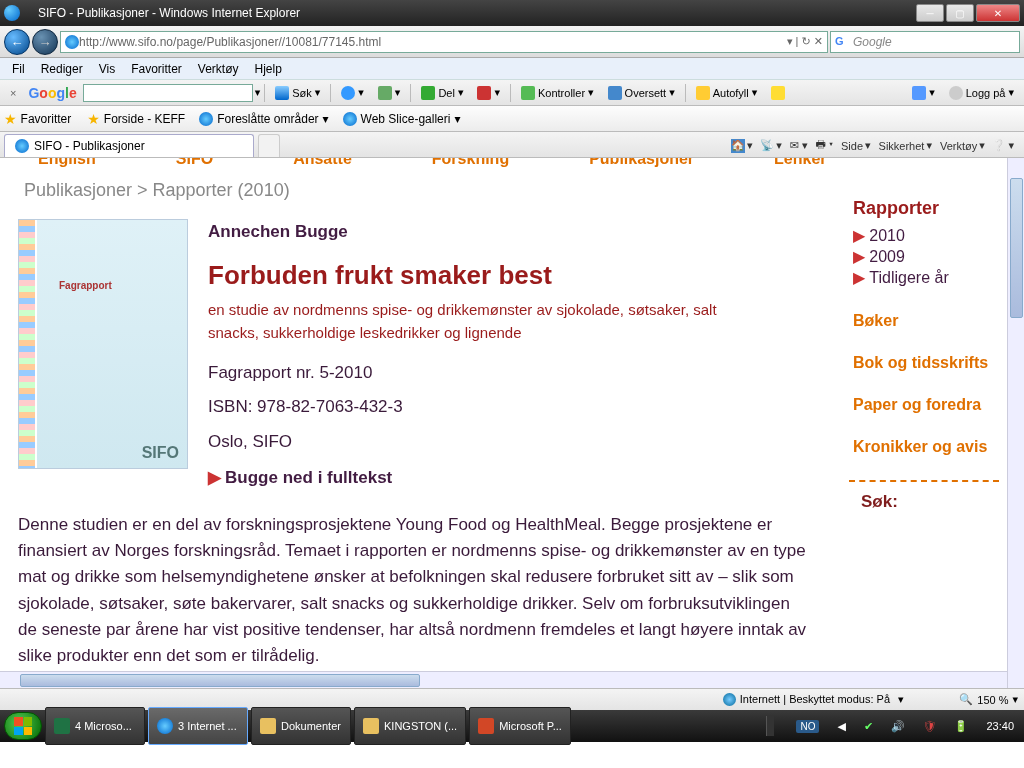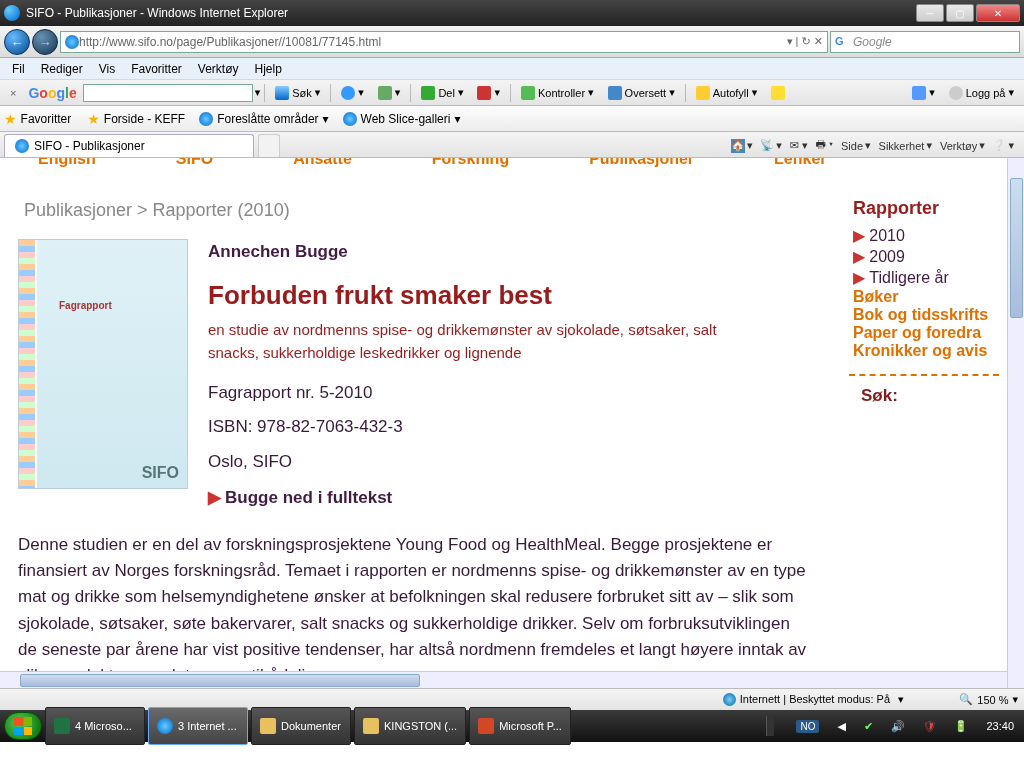--- a/index.html
+++ b/index.html
@@ -1,19 +1,19 @@
 <!DOCTYPE html>
 <html><head>
 <meta charset="utf-8">
 <style>
 * { box-sizing: border-box; margin: 0; padding: 0; }
 body { font-family: "Segoe UI", Tahoma, sans-serif; font-size: 11px; background: #fff; overflow: hidden; width: 1024px; height: 768px; }
 
 
-.titlebar { height: 26px; background: linear-gradient(#444, #222); color: #fff; display: flex; align-items: center; padding: 0 4px; }
+.titlebar { height: 26px; background: linear-gradient(#444, #222); color: #fff; display: flex; align-items: center; padding: 0 4px; gap: 12px; }
 .titlebar .ie-icon { width: 16px; height: 16px; background: radial-gradient(circle at 30% 30%, #6cf, #06c); border-radius: 50%; margin-right: 6px; }
 .titlebar .title-text { flex: 1; font-size: 12px; }
 .titlebar .winbtns { display: flex; gap: 2px; }
 .titlebar .winbtn { width: 28px; height: 18px; background: linear-gradient(#e8e8e8,#ccc); border: 1px solid #888; border-radius: 2px; display: flex; align-items: center; justify-content: center; font-size: 10px; }
 .titlebar .winbtn.close { background: linear-gradient(#e88,#c33); color: #fff; width: 44px; }
 
 
 .navbar { height: 32px; background: linear-gradient(#f4f4f4,#dcdcdc); display: flex; align-items: center; padding: 0 4px; border-bottom: 1px solid #aaa; gap: 2px; }
 .navbtn { width: 26px; height: 26px; border-radius: 50%; background: radial-gradient(circle at 35% 30%, #6bf, #048); border: 1px solid #036; display: flex; align-items: center; justify-content: center; color: #fff; font-size: 13px; }
 .navbtn.fwd { filter: grayscale(0.4) brightness(0.8); }
@@ -59,42 +59,42 @@
 .page-scroll-y .thumb { position: absolute; top: 20px; left: 2px; width: 13px; height: 140px; background: linear-gradient(#cde,#abd); border: 1px solid #8ac; border-radius: 2px; }
 .page-scroll-x { position: absolute; left: 0; bottom: 0; height: 17px; width: calc(100% - 17px); background: #eef; border-top: 1px solid #ccd; }
 .page-scroll-x .thumb { position: absolute; left: 20px; top: 2px; height: 13px; width: 400px; background: linear-gradient(#cde,#abd); border: 1px solid #8ac; border-radius: 2px; }
 
 .page { padding: 0 18px 0 18px; width: calc(100% - 17px); height: calc(100% - 17px); position: relative; }
 
 
 .topnav { height: 14px; display: flex; gap: 80px; padding-left: 20px; color: #e07000; font-weight: bold; font-size: 16px; overflow: hidden; align-items: flex-start; }
 .topnav span { position: relative; top: -8px; }
 
-.breadcrumb { color: #888; font-size: 18px; margin: 28px 0 18px 6px; }
+.breadcrumb { color: #888; font-size: 18px; margin: 8px 0 18px 6px; }
 
 .main { display: flex; gap: 20px; }
 .cover { width: 170px; height: 250px; background: linear-gradient(#dff1f7,#cfe8f0); border: 1px solid #bcd; font-size: 11px; color: #346; padding: 8px; position: relative; overflow: hidden; }
 .cover .stripes { position: absolute; left: 0; top: 0; width: 18px; height: 100%; background: repeating-linear-gradient(180deg,#fc9 0 6px,#9cf 6px 12px,#fcc 12px 18px,#cfc 18px 24px); border-right: 2px solid #fff; }
 .cover .fag { position: absolute; left: 40px; top: 60px; color: #a33; font-weight: bold; font-size: 10px; }
 .cover .sifo { position: absolute; right: 8px; bottom: 6px; font-weight: bold; color: #577; font-size: 16px; }
 
 .pubinfo { flex: 1; font-size: 17px; color: #3a1a3a; line-height: 1.55; }
 .author { color: #421c42; font-weight: bold; margin-bottom: 10px; }
 .pub-title { color: #9a1b1b; font-size: 26px; font-weight: bold; margin-bottom: 2px; }
 .subtitle { color: #9a1b1b; font-size: 15px; margin-bottom: 16px; max-width: 530px; }
 .meta { margin: 8px 0; color: #3a1a3a; }
 .download { color: #421c42; font-weight: bold; margin-top: 10px; }
 .download .arrow, .side-item .arrow { color: #c33; margin-right: 4px; }
 
 .body-text { margin-top: 20px; font-size: 17px; color: #3a1a3a; line-height: 1.55; max-width: 790px; }
 
 .sidebar { position: absolute; right: 0; top: 12px; width: 168px; padding: 28px 8px 8px 14px; font-size: 16px; }
 .sidebar h3 { color: #9a1b1b; font-size: 18px; margin-bottom: 6px; }
 .side-item { color: #421c42; padding: 1px 0; font-size: 16px; }
-.side-link { color: #e07000; font-weight: bold; margin: 0 0; font-size: 16px; }
+.side-link { color: #e07000; font-weight: bold; margin: 24px 0; font-size: 16px; }
 .dashed { border-top: 2px dashed #e07000; margin: 14px 0 10px -4px; }
 .sok { color: #7f1d1d; font-weight: bold; font-size: 17px; margin-left: 8px; }
 
 
 .statusbar { height: 22px; background: linear-gradient(#f4f4f4,#e4e4e4); border-top: 1px solid #bbb; display: flex; align-items: center; font-size: 11px; padding: 0 6px; gap: 8px; }
 .statusbar .sec { flex: 1; }
 .statusbar .globe { width: 13px; height: 13px; background: radial-gradient(circle,#7cf,#069); border-radius: 50%; display: inline-block; margin-right: 4px; vertical-align: middle; }
 .zoom { display: flex; align-items: center; gap: 4px; }
 
 

